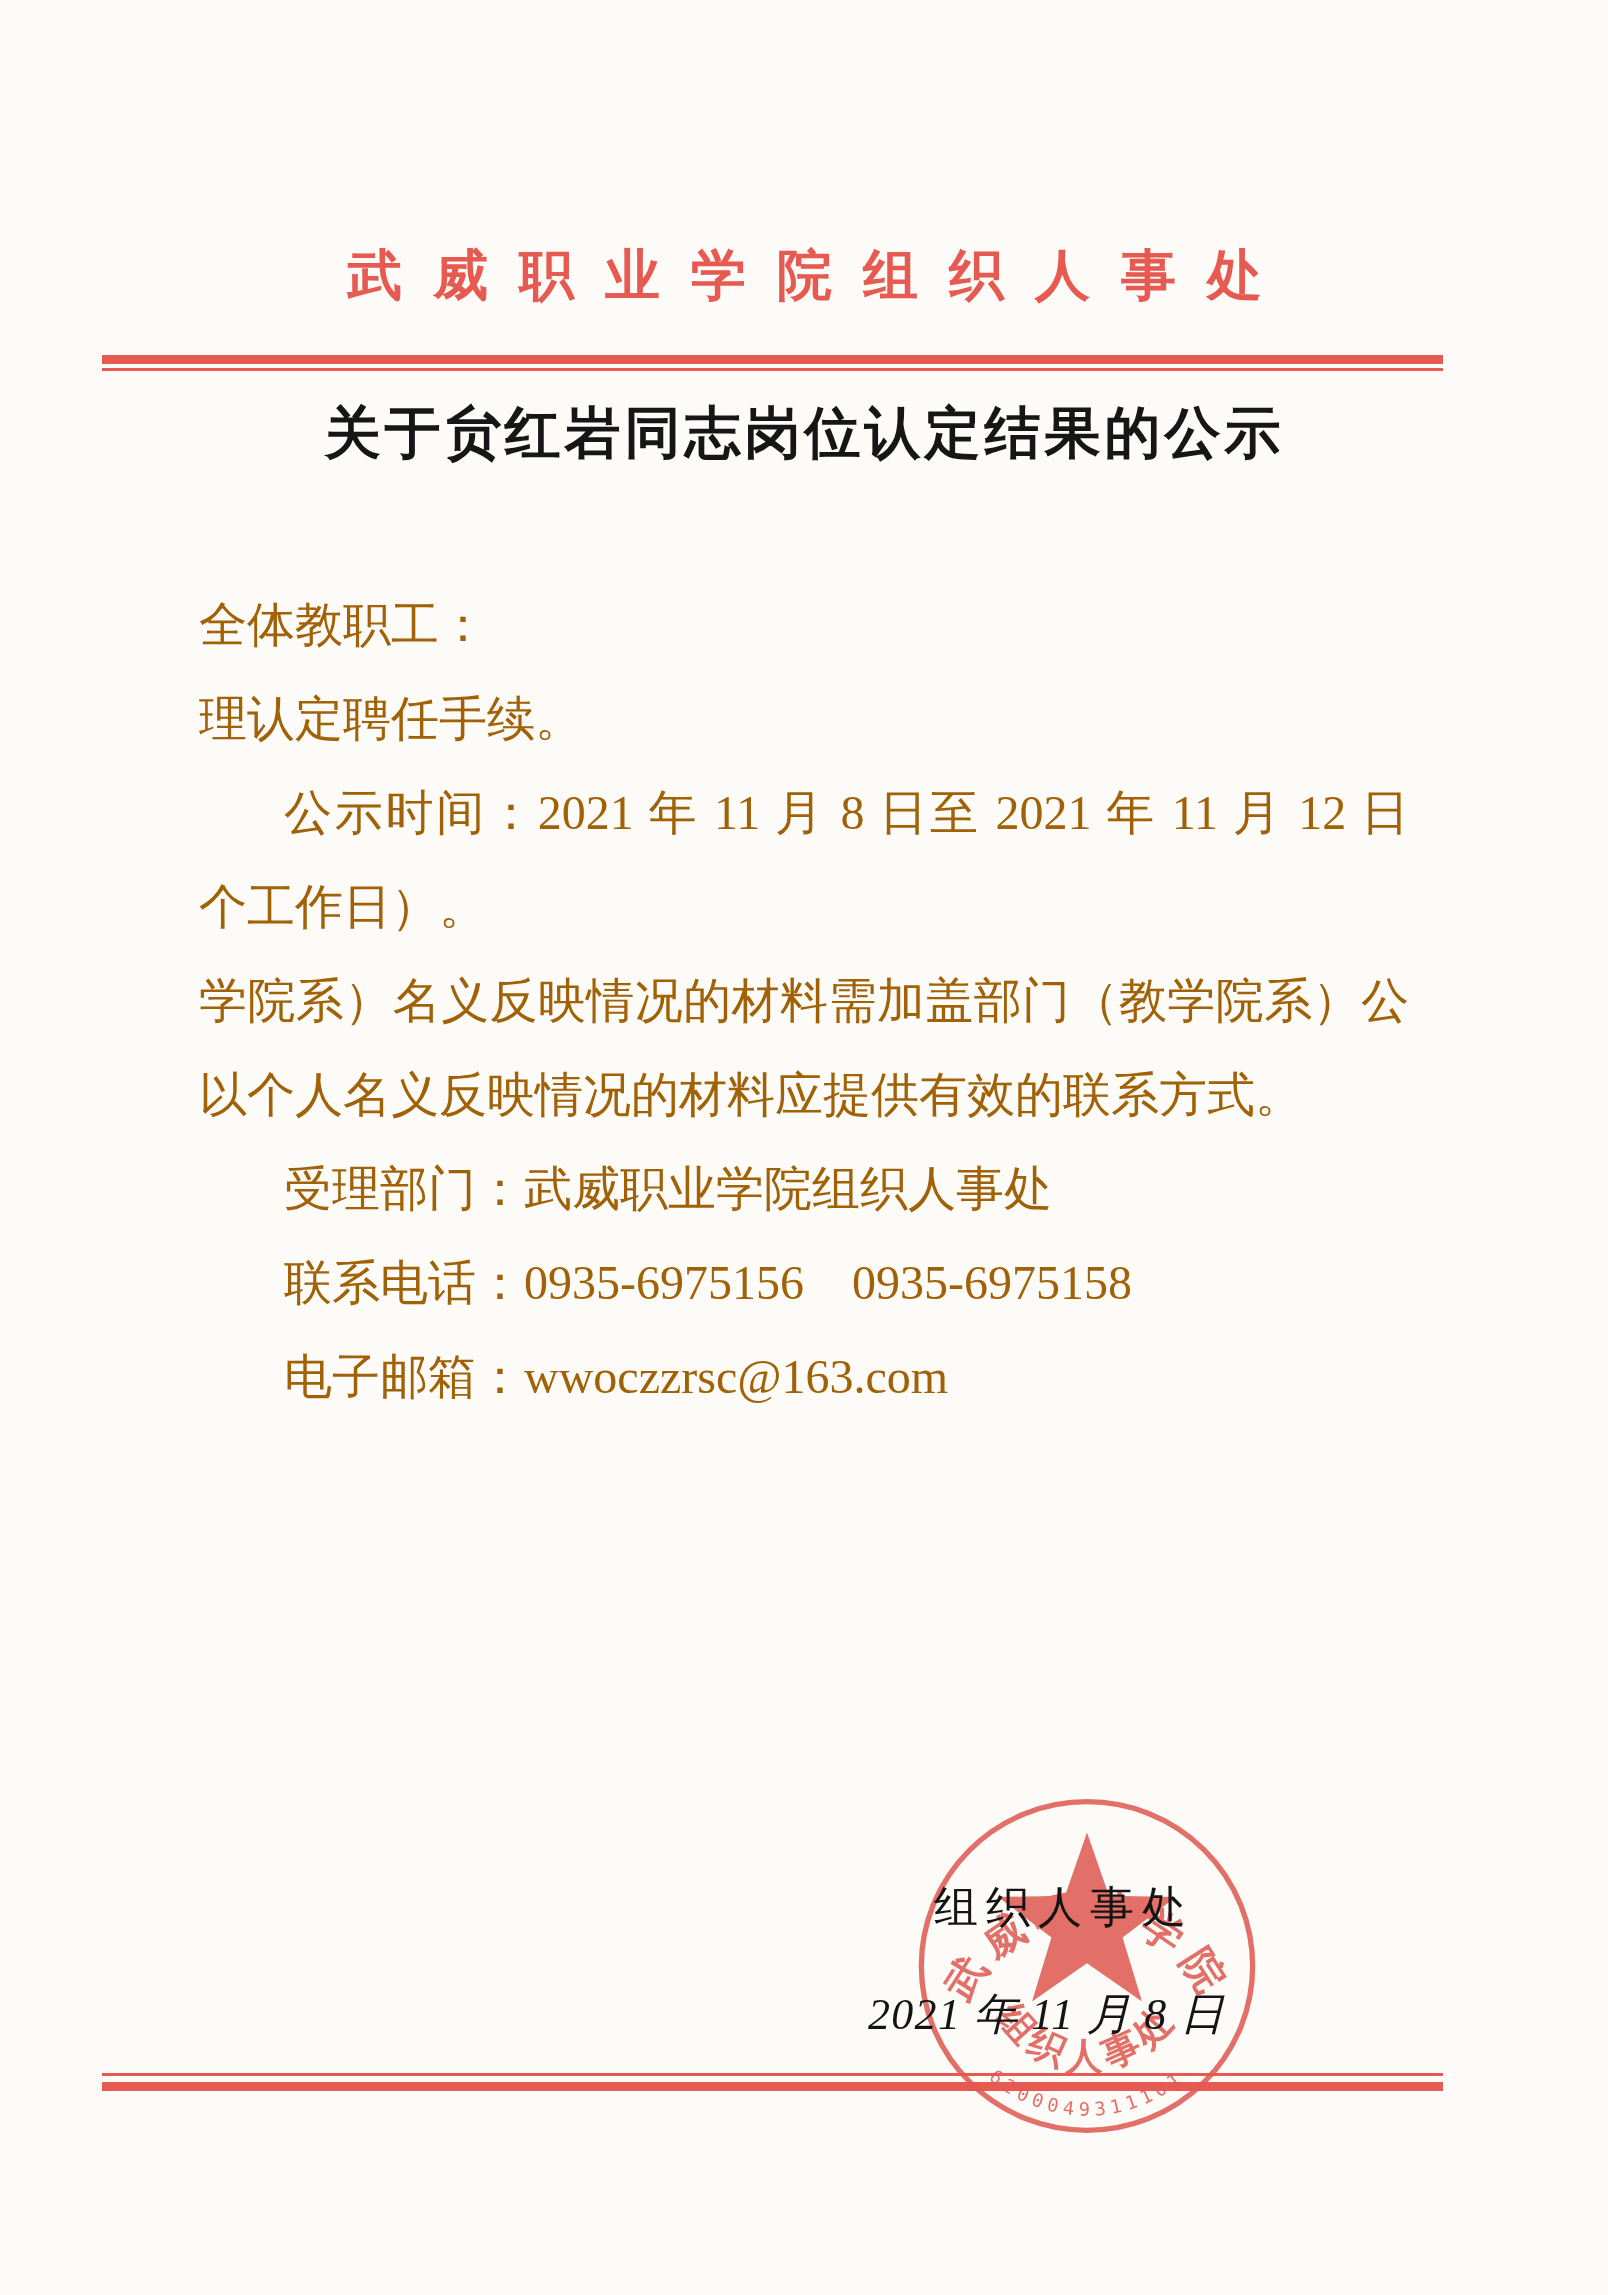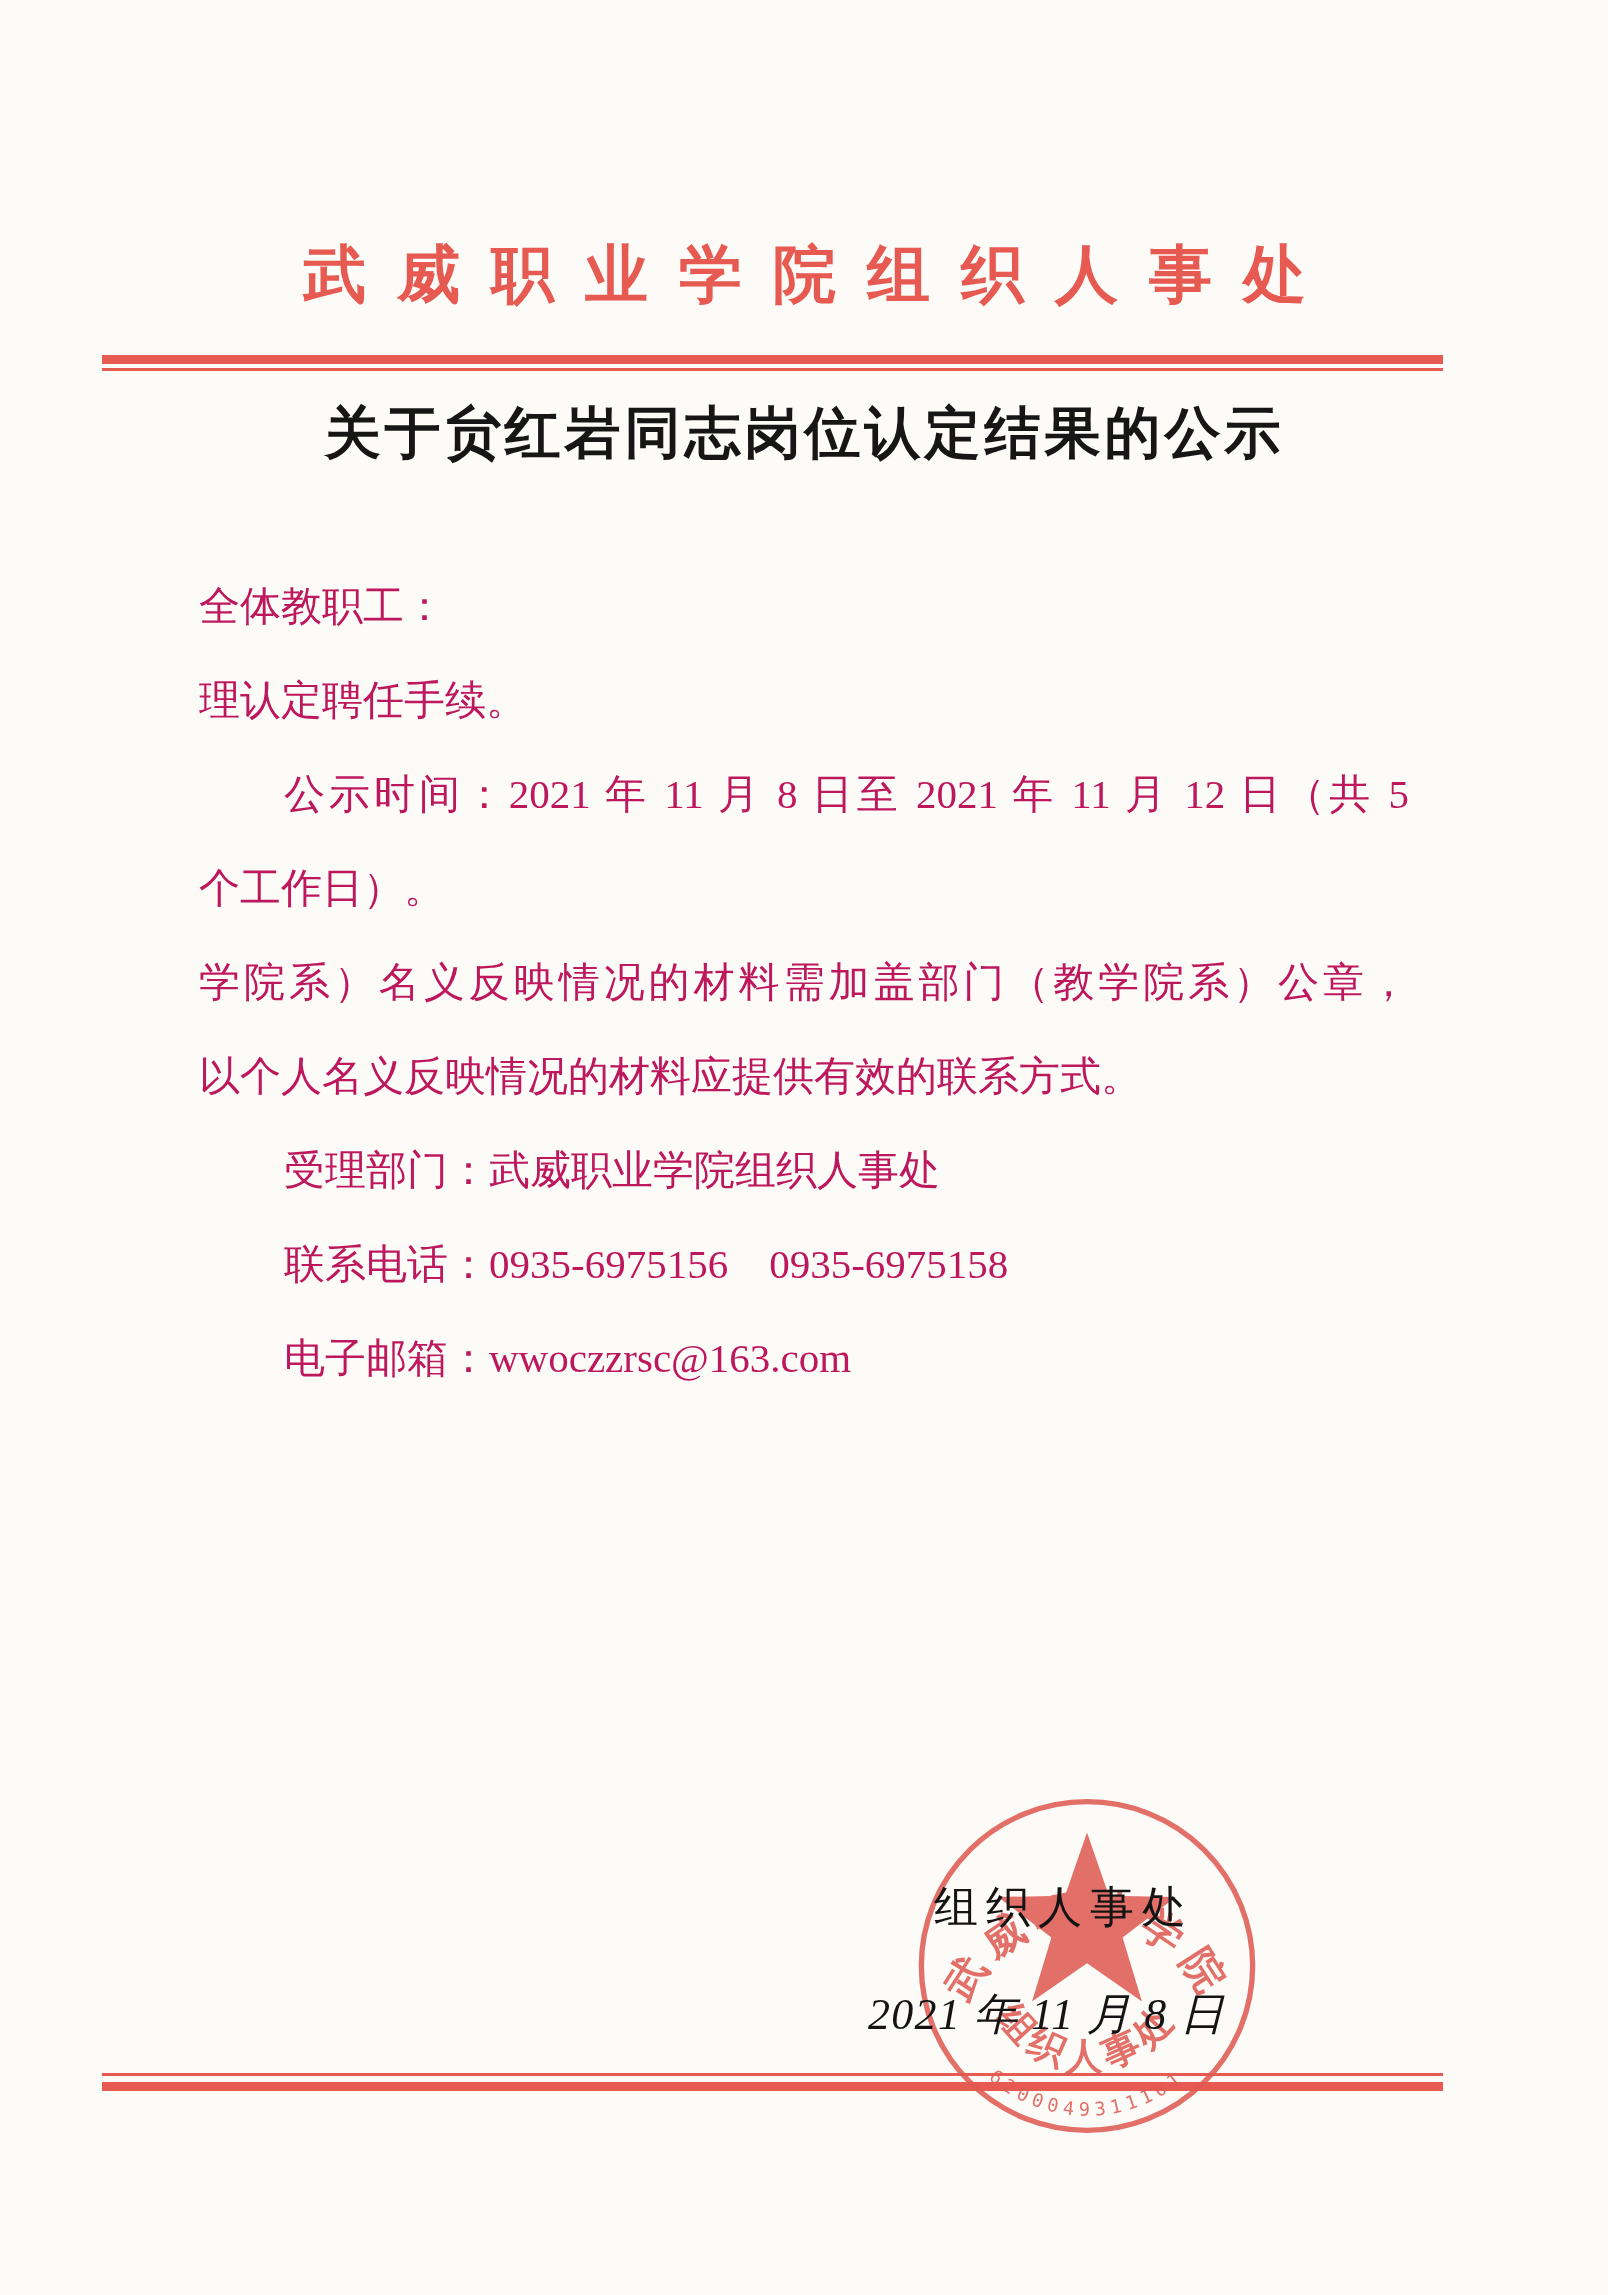--- a/index.html
+++ b/index.html
@@ -7,38 +7,38 @@
     position:relative;
     width:1609px;height:2295px;
     margin:0 auto;
     background:#fcfbf8;
     overflow:hidden;
     font-family:"Liberation Serif","DejaVu Serif",serif;
   }
   .org-name{
     position:absolute;top:232px;left:0;width:100%;
     text-align:center;
-    font-size:63px;line-height:87px;font-weight:700;
+    font-size:55px;line-height:87px;font-weight:700;
     color:#e75a52;letter-spacing:31px;text-indent:31px;
     white-space:nowrap;
   }
   .rule{position:absolute;left:102px;width:1341px;background:#e75a52;}
   .rule-thick-top{top:355px;height:8.7px;}
   .rule-thin-top{top:368px;height:3.3px;}
   .rule-thin-bottom{top:2073px;height:3.3px;}
   .rule-thick-bottom{top:2082px;height:8.7px;}
   .doc-title{
     position:absolute;top:393px;left:0;width:100%;margin:0;
     text-align:center;
     font-size:56px;line-height:80px;font-weight:700;
     color:#161616;letter-spacing:4px;white-space:nowrap;
   }
   .body-text{
-    position:absolute;top:559px;left:199px;width:1210px;
-    font-size:41px;line-height:94px;color:#be185d;
+    position:absolute;top:578px;left:199px;width:1210px;
+    font-size:48px;line-height:94px;color:#a16207;
   }
   .body-text .line{width:100%;height:94px;white-space:nowrap;}
   .body-text .indent{padding-left:85px;box-sizing:border-box;}
   .body-text .fill{white-space:normal;text-align:justify;text-align-last:justify;height:94px;overflow:hidden;}
   .stamp{
     position:absolute;left:910px;top:1789px;width:354px;height:354px;
     opacity:.86;
   }
   .sig-dept{
     position:absolute;top:1878px;left:934px;

